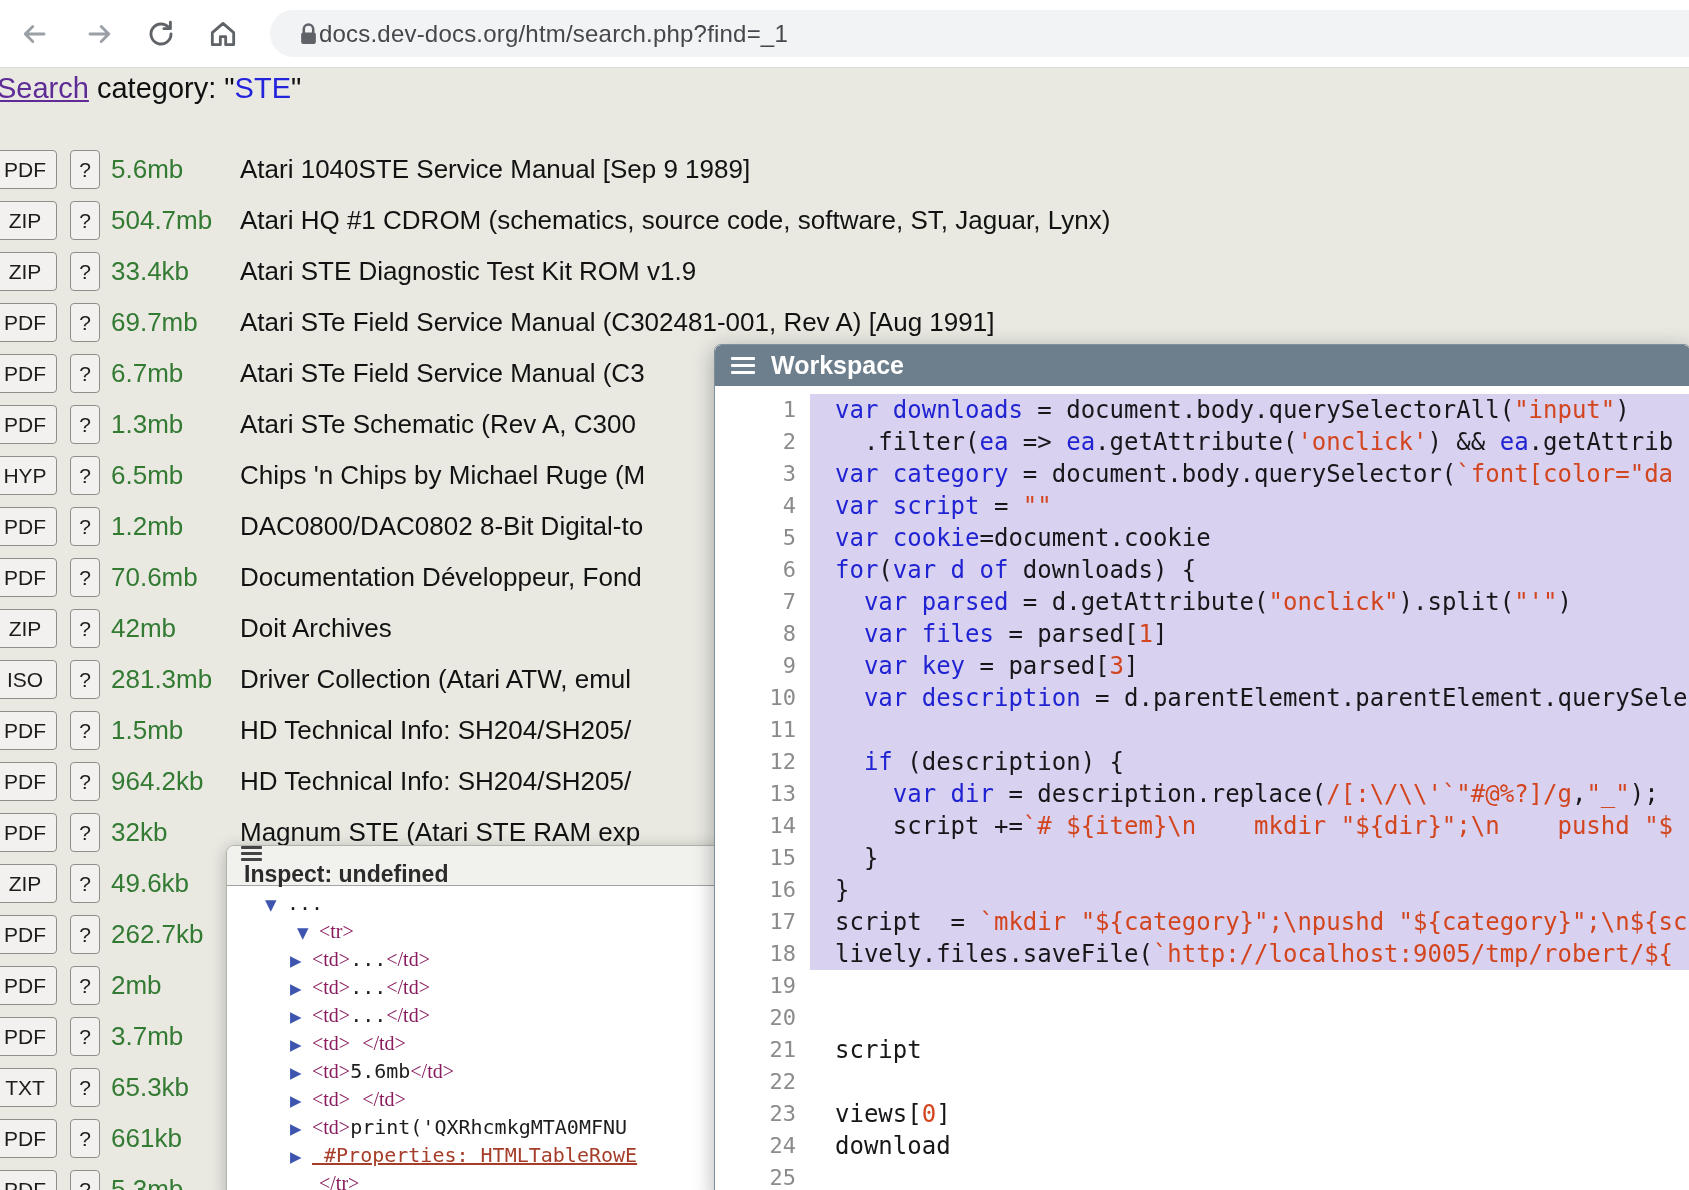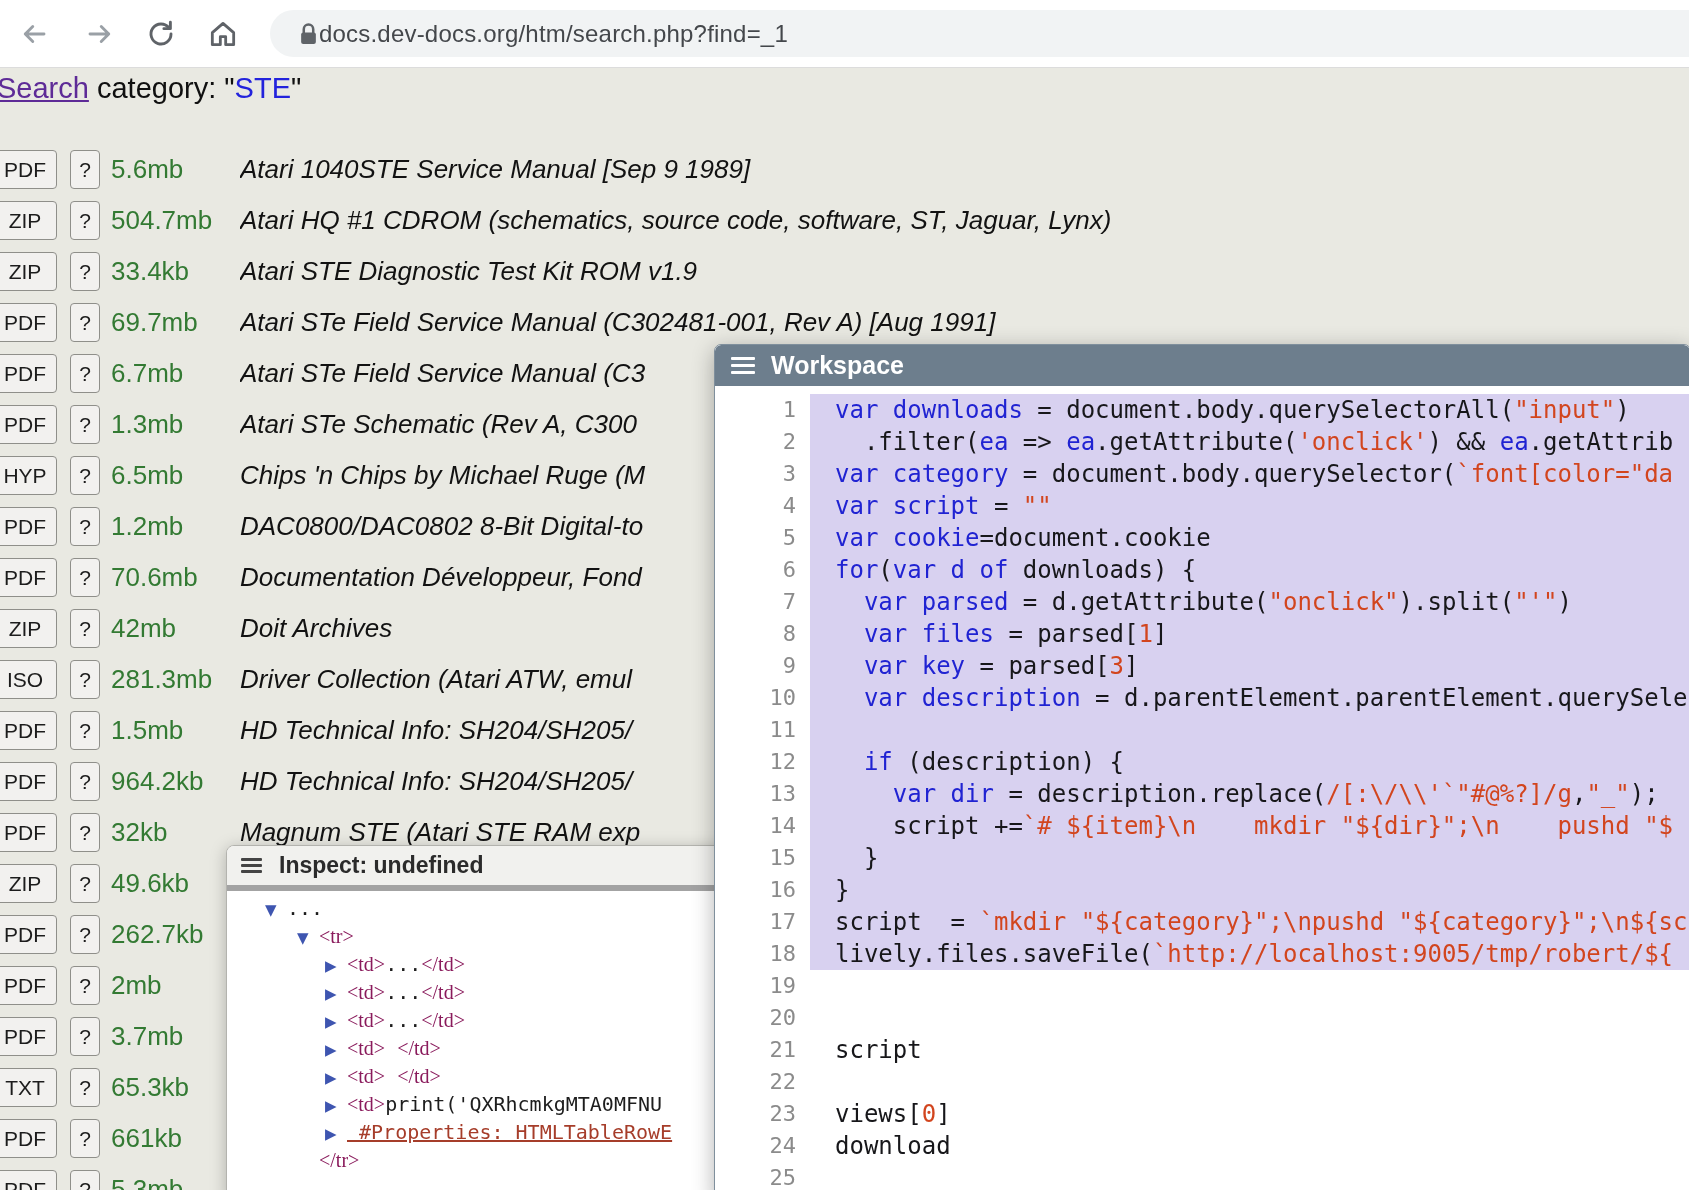--- a/index.html
+++ b/index.html
@@ -17,29 +17,29 @@
   
   .pheader{position:absolute;top:72px;left:-3px;font-size:29px;color:#101010;white-space:pre;}
   .slink{color:var(--link-purple,#5e2b97);text-decoration:underline;cursor:pointer;}
   .cat{color:var(--category-blue,#2323dc);}
   .file-list{position:absolute;top:144px;left:0;right:0;}
   .frow{height:51px;display:flex;align-items:center;white-space:nowrap;}
   .ftype,.fq{font-family:"Liberation Sans",sans-serif;font-size:21px;color:#1c1c1c;background:#f2f1ef;border:1.5px solid #8f8f8a;border-radius:4px;height:39px;cursor:pointer;}
   .ftype{min-width:64px;margin-left:-7px;padding:0 6px;}
   .fq{width:30px;margin-left:13px;padding:0;}
   .fsize{margin-left:11px;width:129px;font-size:26px;color:var(--size-green,#337a33);flex-shrink:0;}
-  .ftitle{flex:1;font-size:26px;color:#121212;overflow:hidden;font-style:italic;}
+  .ftitle{flex:1;font-size:26px;color:#121212;overflow:hidden;}
 
   
   .inspect{position:absolute;left:226px;top:845px;width:560px;bottom:-10px;background:#fff;border:1px solid #b3b3ae;border-radius:8px 8px 0 0;box-shadow:0 3px 16px rgba(0,0,0,.25);z-index:20;overflow:hidden;}
-  .in-title{height:39px;background:#f1f1ee;border-bottom:6px solid #a3a3a3;display:flex;align-items:center;color:#2b2b2b;}
+  .in-title{height:39px;background:#f1f1ee;border-bottom:1px solid #a3a3a3;display:flex;color:#2b2b2b;flex-direction:column;}
   .in-title .t{margin-left:17px;font-weight:bold;font-size:23px;}
   .in-body{font-family:"DejaVu Sans Mono",monospace;font-size:20px;color:#222;padding-top:3px;}
   .trow{height:28px;line-height:28px;white-space:pre;}
-  .i0{padding-left:38px}.i1{padding-left:70px}.i2{padding-left:98px}.ic{padding-left:92px}
+  .i0{padding-left:38px}.i1{padding-left:70px}.i2{padding-left:63px}.ic{padding-left:92px}
   .m{display:inline-block;width:22px;font-family:"DejaVu Sans",sans-serif;font-size:15px;color:var(--marker-blue,#3e55b0);cursor:pointer;}
   .tag{color:var(--tag-maroon,#8a1b5c);font-family:Liberation Serif, serif;}
   .pl{color:#1d1d1d;}
   .pr{color:var(--prop-red,#a63d2a);text-decoration:underline;}
 
   
   .workspace{position:absolute;left:714px;top:344px;right:-2px;bottom:-10px;background:#fff;border:1px solid #7f8f9c;border-radius:7px 7px 0 0;box-shadow:0 5px 22px rgba(0,0,0,.3);z-index:30;overflow:hidden;}
   .ws-title{height:41px;background:var(--ws-titlebar,#6d7e8d);display:flex;align-items:center;color:#fff;border-radius:6px 6px 0 0;}
   .ws-title .t{margin-left:16px;font-weight:bold;font-size:25px;}
   .ws-body{position:absolute;top:41px;bottom:0;left:0;right:0;background:#fff;overflow:hidden;cursor:text;}
@@ -237,20 +237,21 @@
         </span>
       <span class="t">Inspect: undefined</span>
     </div>
     <div class="in-body">
         <div class="trow i0"><span class="m">▼</span><span class="pl">...</span></div>
         <div class="trow i1"><span class="m">▼</span><span class="tag">&lt;tr&gt;</span></div>
         <div class="trow i2"><span class="m">▶</span><span class="tag">&lt;td&gt;</span><span class="pl">...</span><span class="tag">&lt;/td&gt;</span></div>
         <div class="trow i2"><span class="m">▶</span><span class="tag">&lt;td&gt;</span><span class="pl">...</span><span class="tag">&lt;/td&gt;</span></div>
         <div class="trow i2"><span class="m">▶</span><span class="tag">&lt;td&gt;</span><span class="pl">...</span><span class="tag">&lt;/td&gt;</span></div>
         <div class="trow i2"><span class="m">▶</span><span class="tag">&lt;td&gt;</span><span class="pl"> </span><span class="tag">&lt;/td&gt;</span></div>
+        <div class="trow i2"><span class="m">▶</span><span class="tag">&lt;td&gt;</span><span class="pl">5.6mb</span><span class="tag">&lt;/td&gt;</span></div>
         <div class="trow i2"><span class="m">▶</span><span class="tag">&lt;td&gt;</span><span class="pl"> </span><span class="tag">&lt;/td&gt;</span></div>
         <div class="trow i2"><span class="m">▶</span><span class="tag">&lt;td&gt;</span><span class="pl">print('QXRhcmkgMTA0MFNU</span></div>
         <div class="trow i2"><span class="m">▶</span><span class="pr"> #Properties: HTMLTableRowE</span></div>
         <div class="trow ic"><span class="m" style="width: 0px;"></span><span class="tag">&lt;/tr&gt;</span></div>
       </div>
   </section>
 
   <section class="workspace">
     <div class="ws-title">
       <span class="burger">

